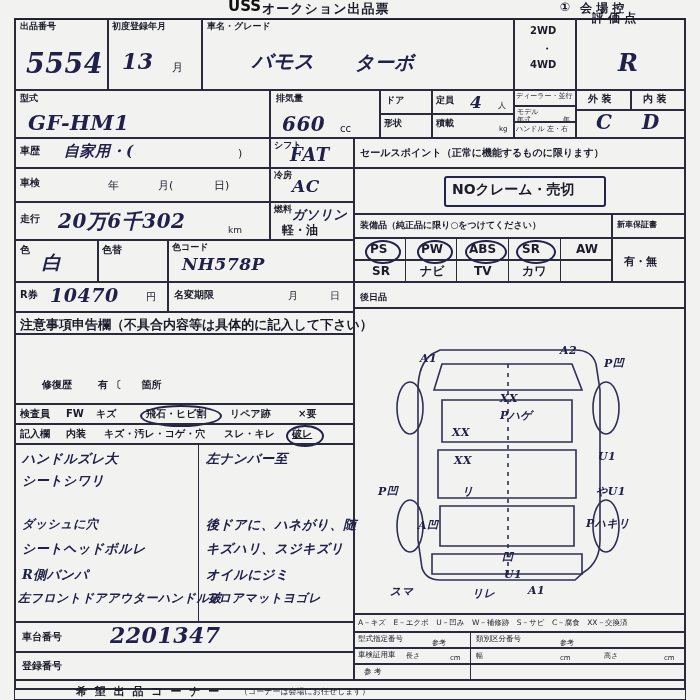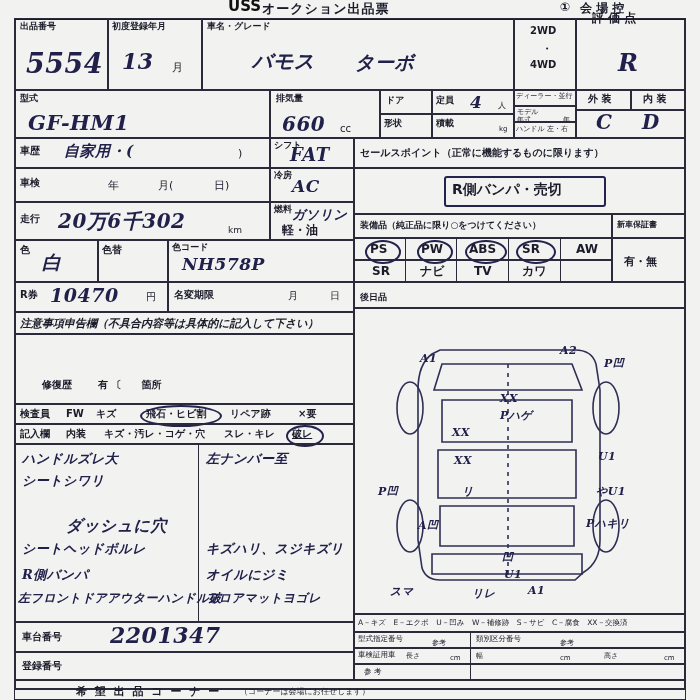--- a/index.html
+++ b/index.html
@@ -128,21 +128,21 @@
   <div class="lbl" style="left:108px;top:180px;font-size:11px;">年</div>
   <div class="lbl" style="left:158px;top:180px;font-size:11px;">月(</div>
   <div class="lbl" style="left:214px;top:180px;font-size:11px;">日)</div>
 
   <div class="bx" style="left:270px;top:168px;width:84px;height:34px;"></div>
   <div class="lbl b" style="left:274px;top:171px;font-size:9px;">冷房</div>
   <div class="hand" style="left:292px;top:176px;font-size:17px;">AC</div>
 
   <div class="bx" style="left:354px;top:168px;width:332px;height:46px;"></div>
   <div class="rndbox" style="left:444px;top:176px;width:158px;height:27px;"></div>
-  <div class="lbl b" style="left:452px;top:182px;font-size:14px;">R側バンパ・売切</div>
+  <div class="lbl b" style="left:452px;top:182px;font-size:14px;">NOクレーム・売切</div>
 
   <div class="bx" style="left:14px;top:202px;width:256px;height:38px;"></div>
   <div class="lbl b" style="left:20px;top:214px;font-size:10px;">走行</div>
   <div class="hand" style="left:58px;top:208px;font-size:20px;">20万6千302</div>
   <div class="lbl" style="left:228px;top:226px;font-size:9px;">km</div>
 
   <div class="bx" style="left:270px;top:202px;width:84px;height:38px;"></div>
   <div class="lbl b" style="left:274px;top:205px;font-size:9px;">燃料</div>
   <div class="hand" style="left:292px;top:206px;font-size:13px;">ガソリン</div>
   <div class="lbl b" style="left:282px;top:224px;font-size:12px;">軽・油</div>
@@ -196,21 +196,21 @@
 
   <div class="bx" style="left:168px;top:282px;width:186px;height:30px;"></div>
   <div class="lbl b" style="left:174px;top:290px;font-size:10px;">名変期限</div>
   <div class="lbl" style="left:288px;top:291px;font-size:10px;">月</div>
   <div class="lbl" style="left:330px;top:291px;font-size:10px;">日</div>
 
   <div class="bx" style="left:354px;top:282px;width:332px;height:26px;"></div>
   <div class="lbl b" style="left:360px;top:293px;font-size:9px;">後日品</div>
 
   <div class="bx" style="left:14px;top:312px;width:340px;height:22px;"></div>
-  <div class="lbl b" style="left:20px;top:318px;font-size:11px;font-style:italic;">注意事項申告欄（不具合内容等は具体的に記入して下さい）</div>
+  <div class="lbl b" style="left:20px;top:318px;font-size:13px;">注意事項申告欄（不具合内容等は具体的に記入して下さい）</div>
 
   <div class="bx" style="left:14px;top:334px;width:340px;height:70px;"></div>
   <div class="lbl b" style="left:42px;top:380px;font-size:10px;">修復歴</div>
   <div class="lbl b" style="left:98px;top:380px;font-size:10px;">有 〔　　箇所</div>
 
   <div class="bx" style="left:14px;top:404px;width:340px;height:20px;"></div>
   <div class="lbl b" style="left:20px;top:409px;font-size:10px;">検査員</div>
   <div class="lbl b" style="left:66px;top:409px;font-size:10px;">FW</div>
   <div class="lbl b" style="left:96px;top:409px;font-size:10px;">キズ</div>
   <div class="lbl b" style="left:146px;top:409px;font-size:10px;">飛石・ヒビ割</div>
@@ -224,26 +224,27 @@
   <div class="lbl b" style="left:104px;top:429px;font-size:10px;">キズ・汚レ・コゲ・穴</div>
   <div class="lbl b" style="left:224px;top:429px;font-size:10px;">スレ・キレ</div>
   <div class="lbl b" style="left:292px;top:429px;font-size:10px;text-decoration:underline;">破レ</div>
   <div class="oval" style="left:286px;top:425px;width:34px;height:18px;"></div>
 
   <div class="bx" style="left:14px;top:444px;width:340px;height:178px;"></div>
   <div class="vline" style="left:198px;top:444px;height:178px;"></div>
 
   <div class="hand" style="left:22px;top:450px;font-size:13px;">ハンドルズレ大</div>
   <div class="hand" style="left:22px;top:472px;font-size:13px;">シートシワリ</div>
-  <div class="hand" style="left:22px;top:516px;font-size:16px;margin-left:44px;">ダッシュに穴</div>
+  <div class="hand" style="left:22px;top:516px;font-size:12px;">ダッシュに穴</div>
   <div class="hand" style="left:22px;top:540px;font-size:13px;">シートヘッドボルレ</div>
   <div class="hand" style="left:22px;top:566px;font-size:13px;">R側バンパ</div>
   <div class="hand" style="left:18px;top:590px;font-size:12px;">左フロントドアアウターハンドル破</div>
 
   <div class="hand" style="left:206px;top:450px;font-size:13px;">左ナンバー至</div>
+  <div class="hand" style="left:206px;top:516px;font-size:13px;">後ドアに、ハネがり、随</div>
   <div class="hand" style="left:206px;top:540px;font-size:13px;">キズハリ、スジキズリ</div>
   <div class="hand" style="left:206px;top:566px;font-size:13px;">オイルにジミ</div>
   <div class="hand" style="left:206px;top:590px;font-size:12px;">フロアマットヨゴレ</div>
 
   <div class="bx" style="left:354px;top:308px;width:332px;height:306px;"></div>
 
   <div class="diagram">
     <svg width="335" height="280" viewBox="0 0 335 280">
       <g stroke="#2f2f55" stroke-width="1.6" fill="none">
 

